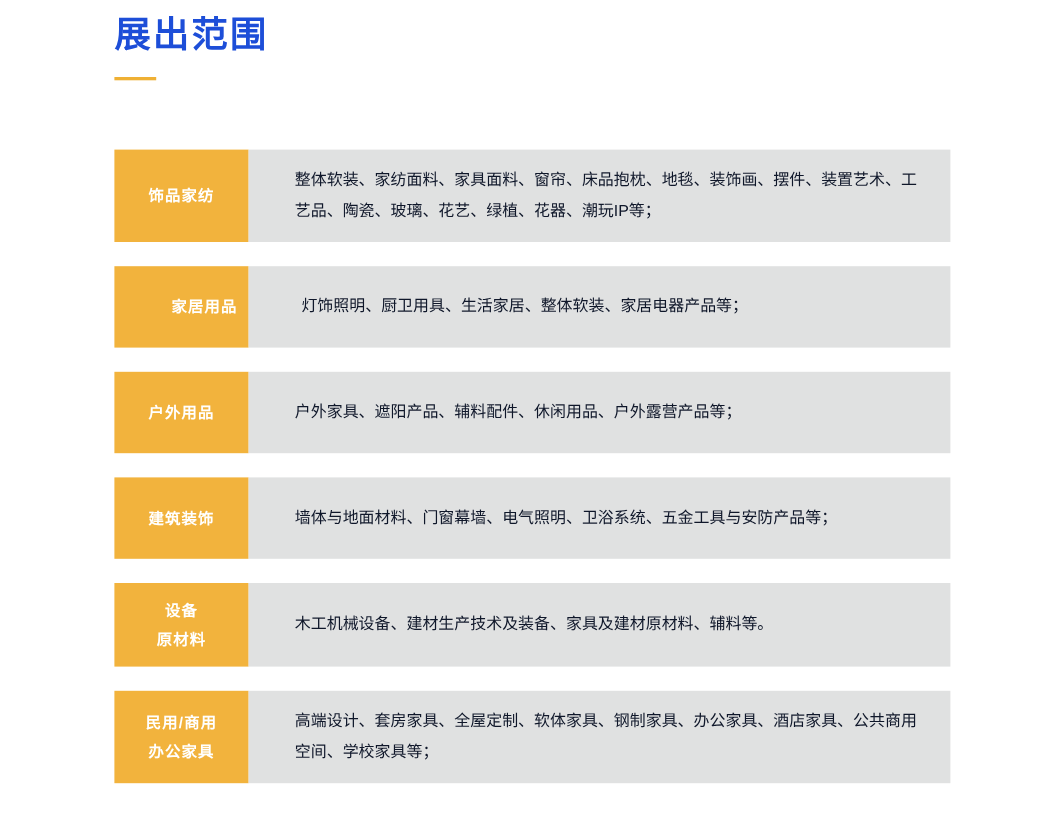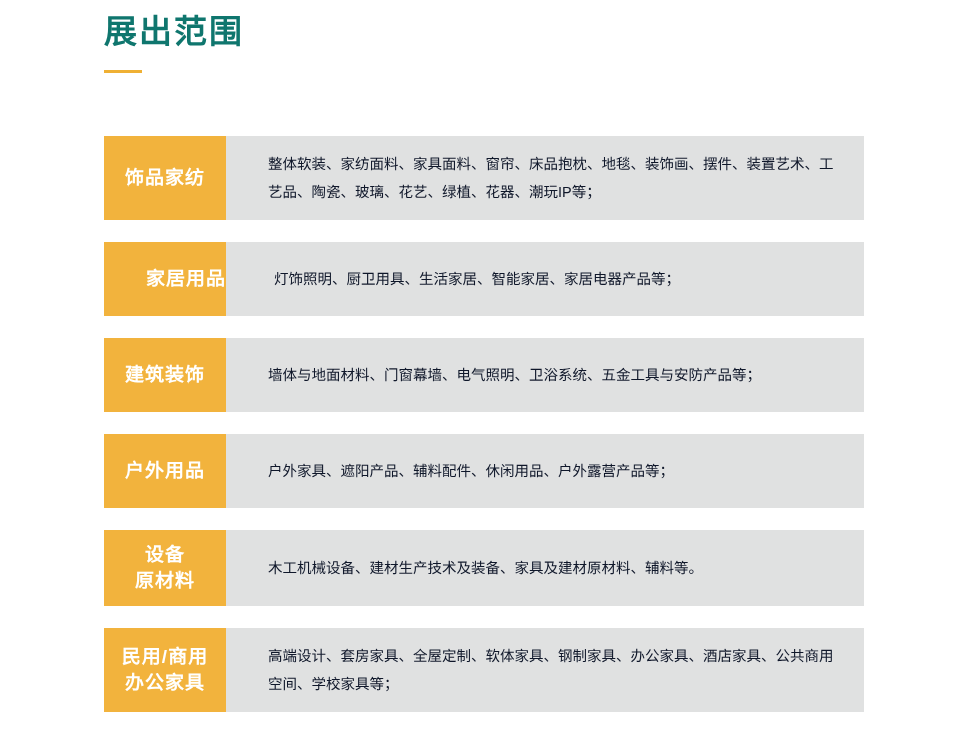--- a/index.html
+++ b/index.html
@@ -24,21 +24,21 @@
   
   .header {
     position: absolute;
     left: 104px;
     top: 10px;
   }
   .header-title {
     font-size: 33px;
     font-weight: bold;
     letter-spacing: 2px;
-    color: #0f766e;
+    color: #1d4ed8;
     line-height: 44px;
     margin: 0;
     white-space: nowrap;
   }
   .header-rule {
     margin-top: 16px;
     width: 38px;
     height: 3px;
     background: #efb034;
   }
@@ -56,21 +56,21 @@
     margin-bottom: 22px;
   }
   .row:last-child {
     margin-bottom: 0;
   }
   .row-label {
     flex: 0 0 122px;
     width: 122px;
     background: #f2b33d;
     color: #ffffff;
-    font-size: 19px;
+    font-size: 14px;
     font-weight: bold;
     letter-spacing: 1px;
     display: flex;
     flex-direction: column;
     align-items: center;
     justify-content: center;
     text-align: center;
     line-height: 26px;
     box-sizing: border-box;
     padding: 0 6px;
@@ -122,39 +122,39 @@
       <div class="row-body">
         <span class="body-text">整体软装、家纺面料、家具面料、窗帘、床品抱枕、地毯、装饰画、摆件、装置艺术、工艺品、陶瓷、玻璃、花艺、绿植、花器、潮玩IP等；</span>
       </div>
     </div>
 
     <div class="row row-2">
       <div class="row-label">
         <span class="lbl-line">家居用品</span>
       </div>
       <div class="row-body">
-        <span class="body-text">灯饰照明、厨卫用具、生活家居、智能家居、家居电器产品等；</span>
+        <span class="body-text">灯饰照明、厨卫用具、生活家居、整体软装、家居电器产品等；</span>
+      </div>
+    </div>
+
+    <div class="row row-3">
+      <div class="row-label">
+        <span class="lbl-line">户外用品</span>
+      </div>
+      <div class="row-body">
+        <span class="body-text">户外家具、遮阳产品、辅料配件、休闲用品、户外露营产品等；</span>
       </div>
     </div>
 
     <div class="row row-4">
       <div class="row-label">
         <span class="lbl-line">建筑装饰</span>
       </div>
       <div class="row-body">
         <span class="body-text">墙体与地面材料、门窗幕墙、电气照明、卫浴系统、五金工具与安防产品等；</span>
-      </div>
-    </div>
-
-    <div class="row row-3">
-      <div class="row-label">
-        <span class="lbl-line">户外用品</span>
-      </div>
-      <div class="row-body">
-        <span class="body-text">户外家具、遮阳产品、辅料配件、休闲用品、户外露营产品等；</span>
       </div>
     </div>
 
     <div class="row row-6">
       <div class="row-label">
         <span class="lbl-line">设备</span>
         <span class="lbl-line">原材料</span>
       </div>
       <div class="row-body">
         <span class="body-text">木工机械设备、建材生产技术及装备、家具及建材原材料、辅料等。</span>

